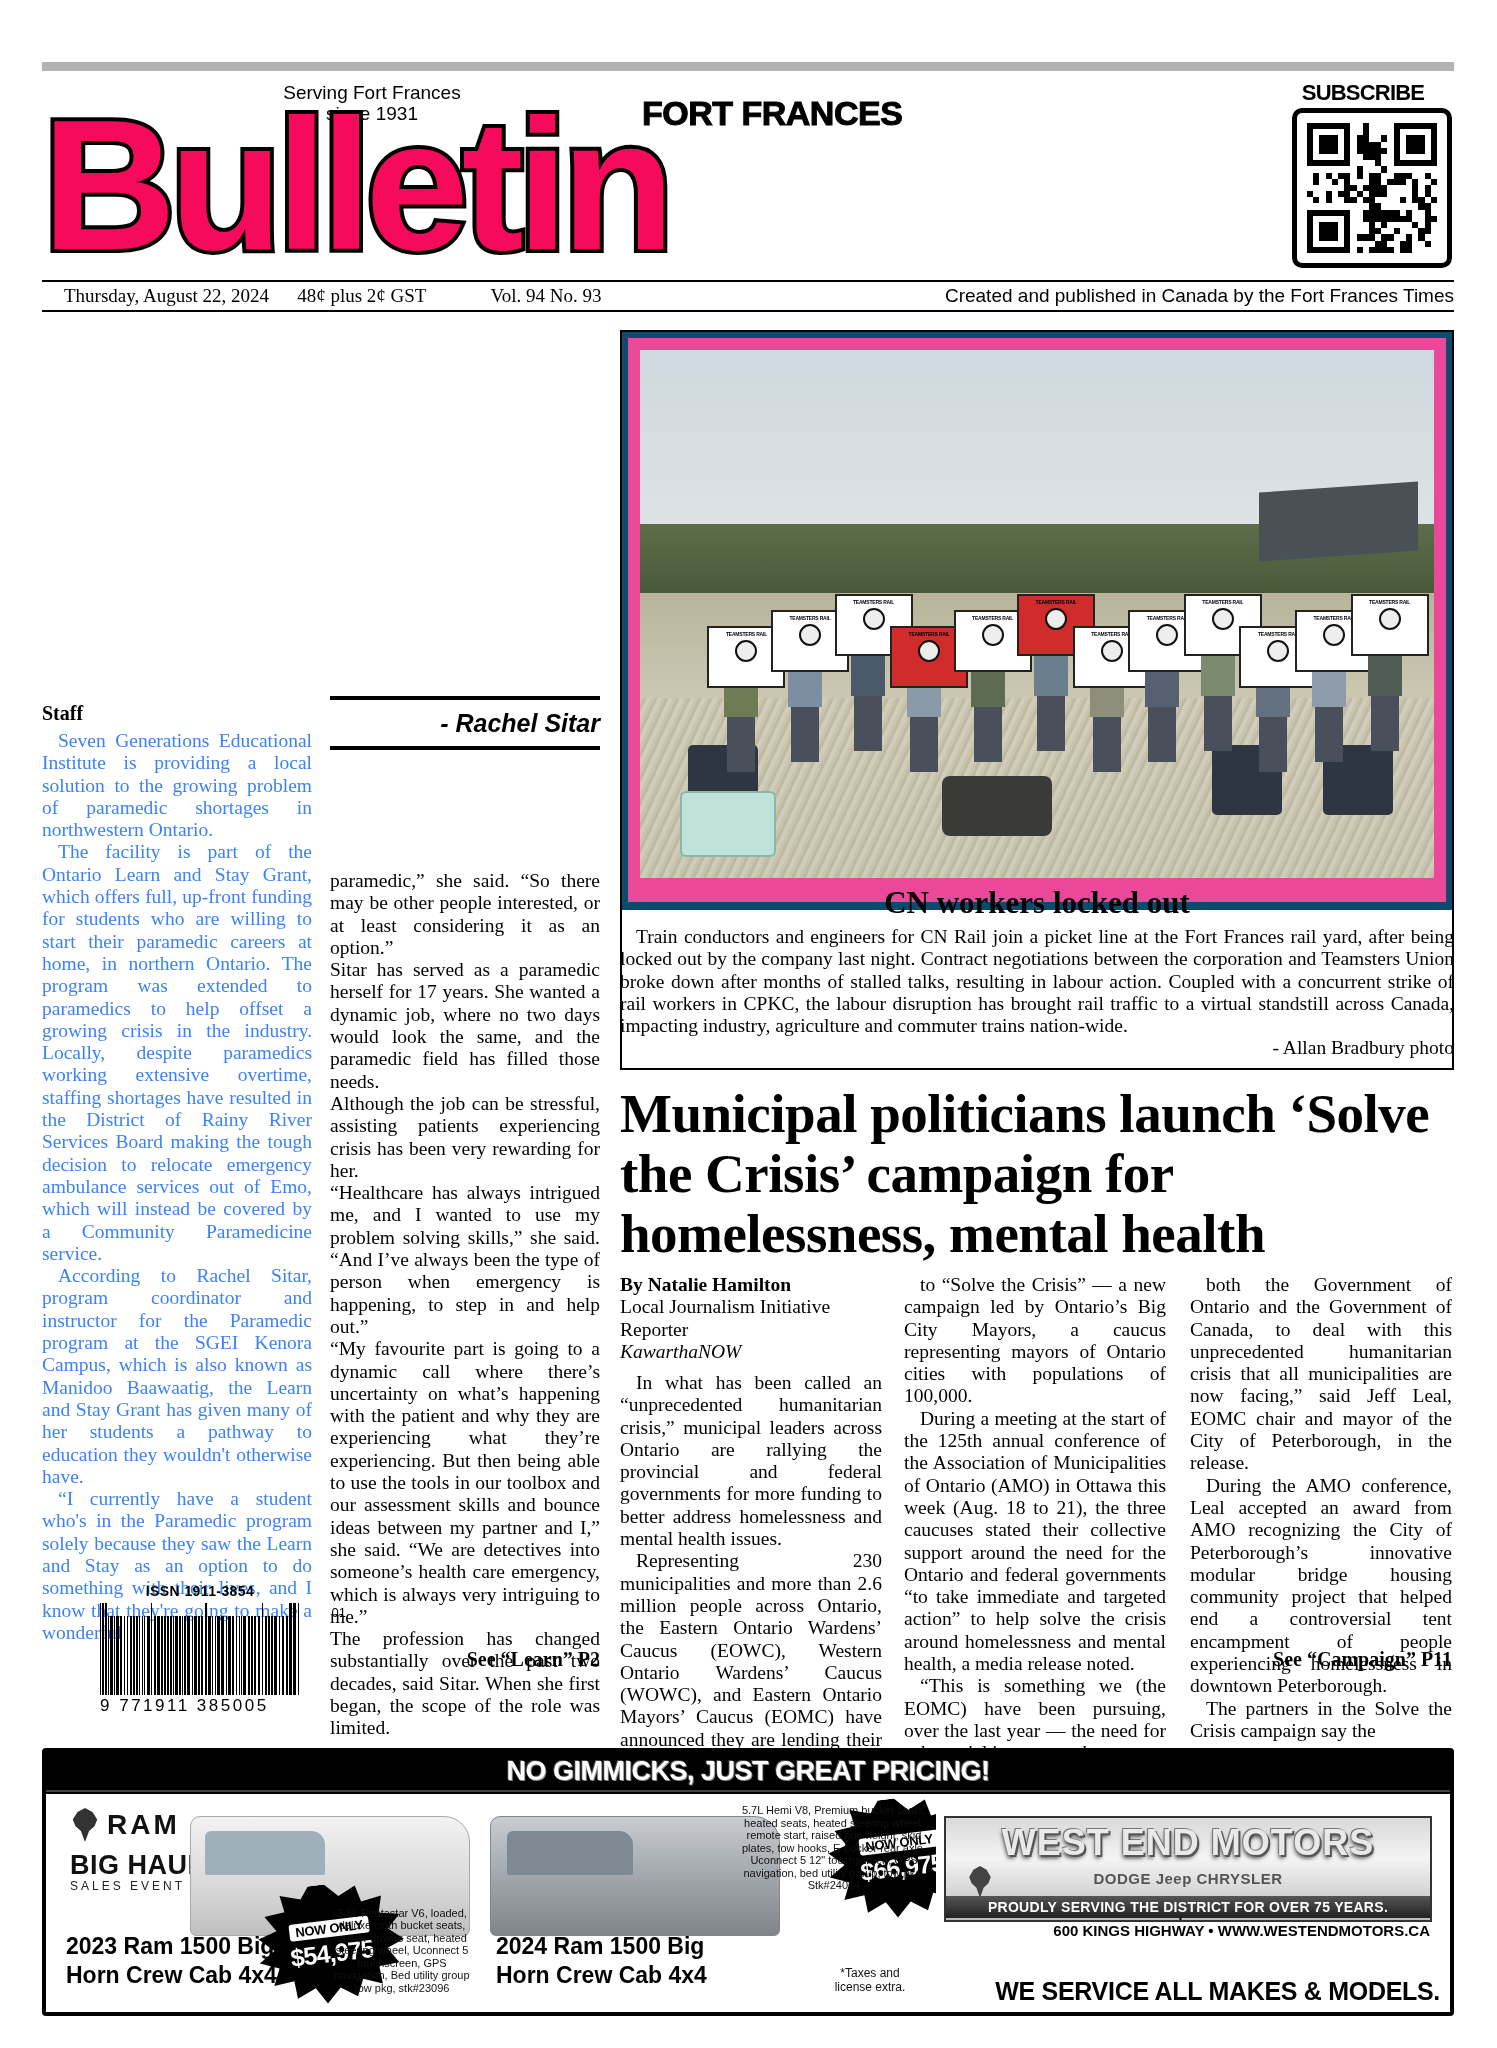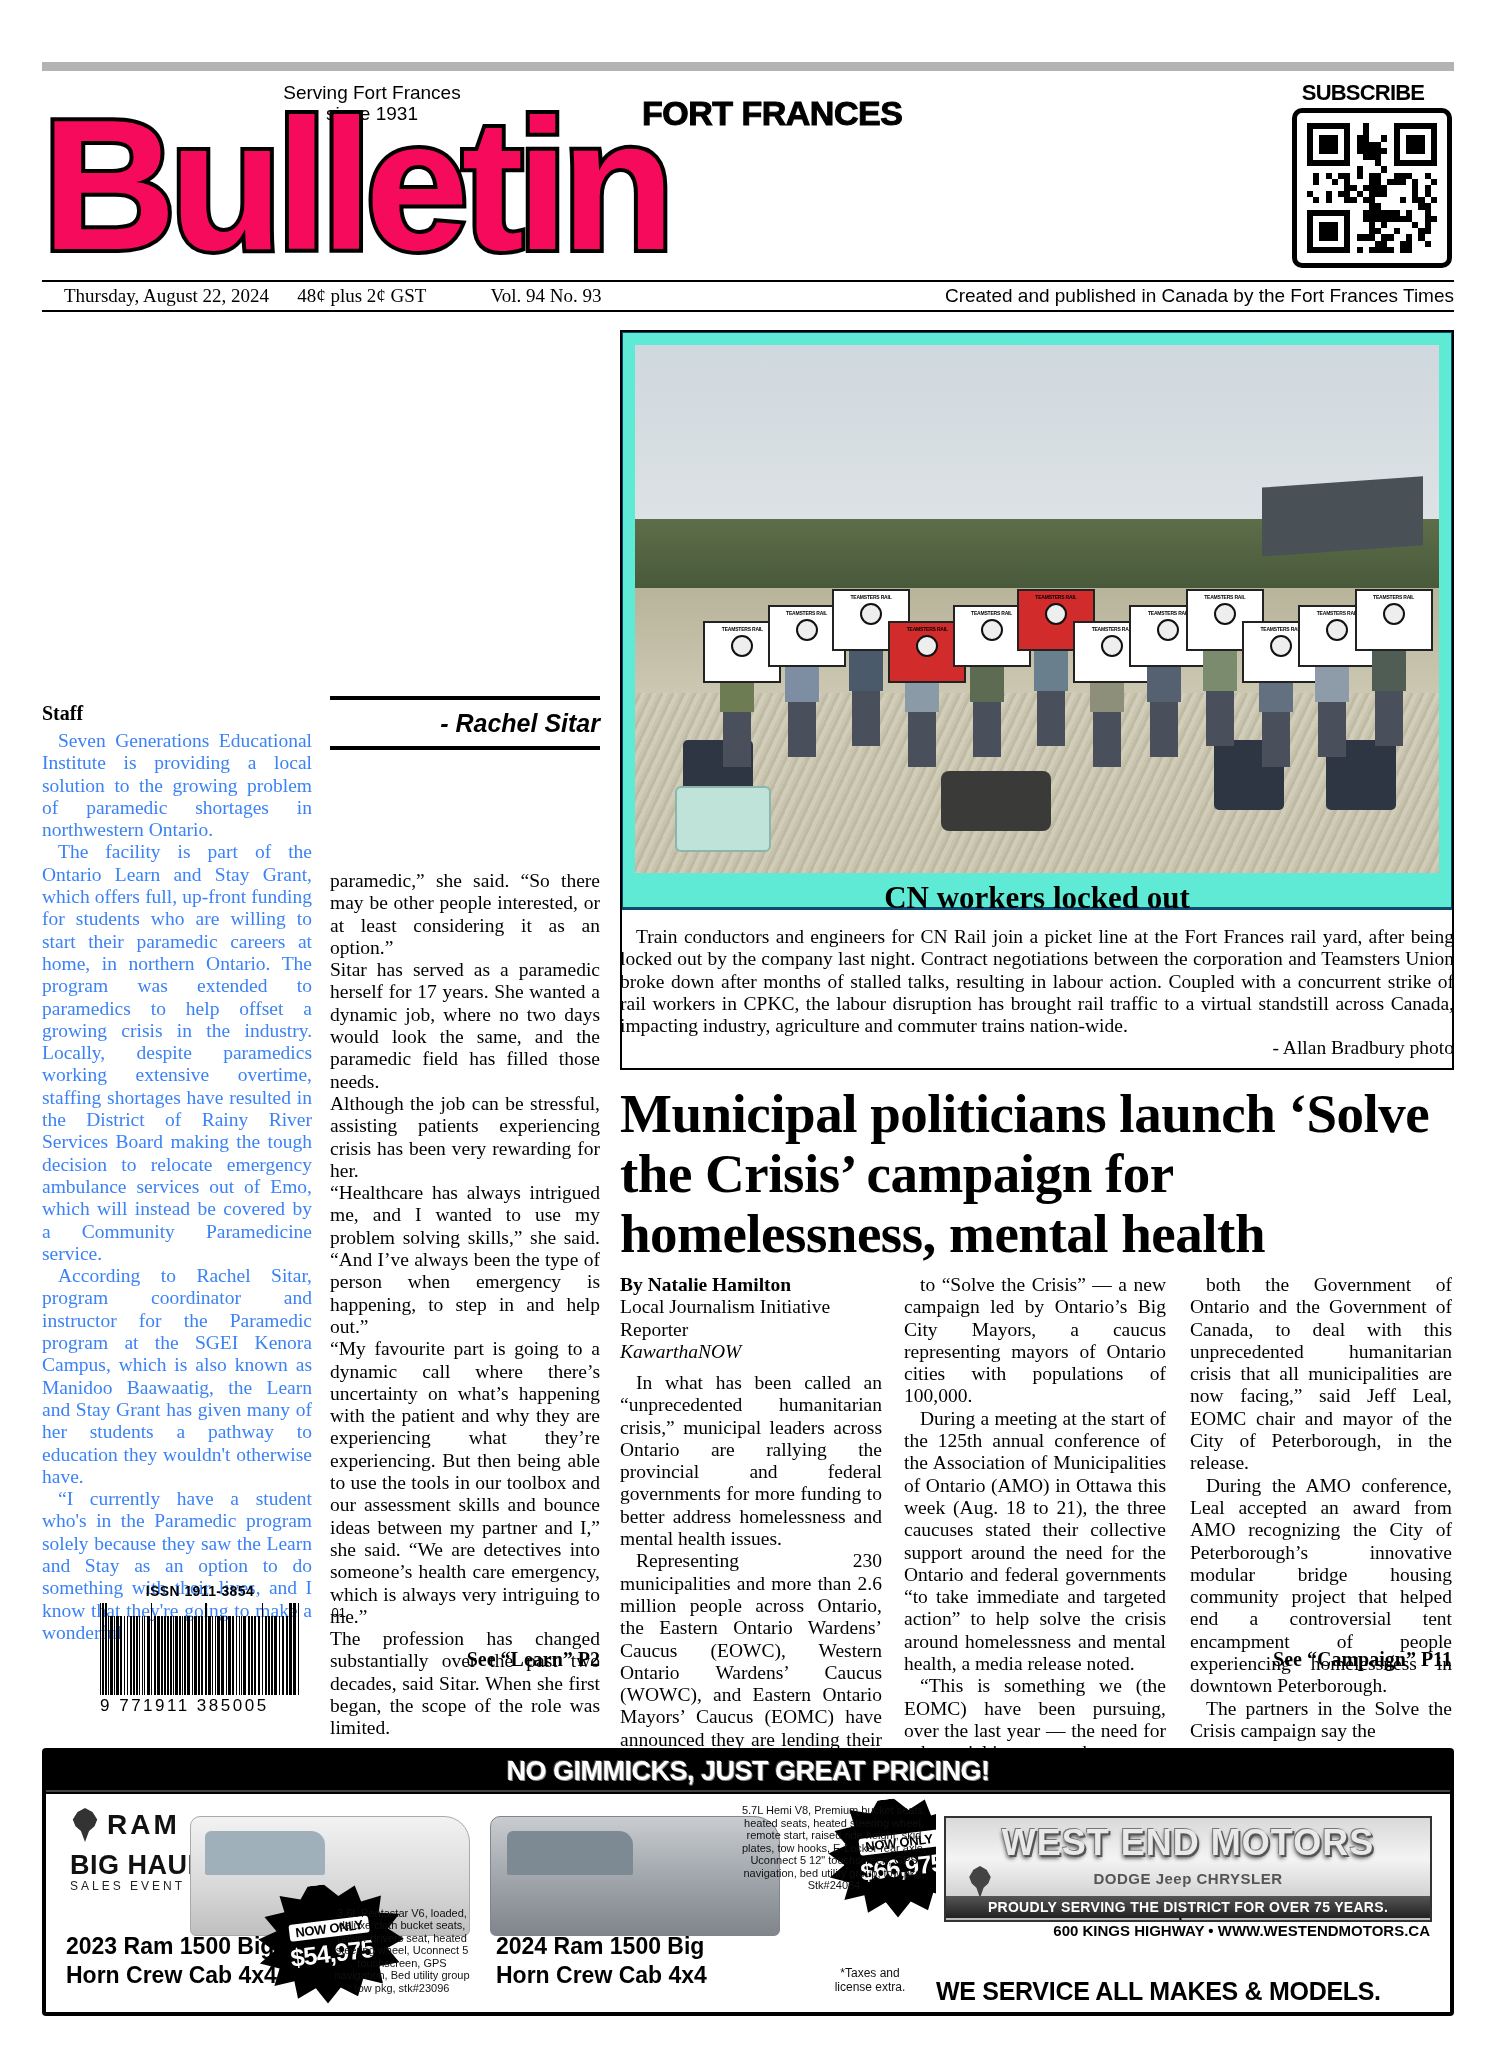--- a/index.html
+++ b/index.html
@@ -129,21 +129,21 @@
     font-family:"Liberation Sans", sans-serif; font-size:13px;
   }
   .bc-num {
     font-family:"Liberation Sans", sans-serif; font-size:17px; letter-spacing:2.5px;
     margin-top:1px;
   }
 
   
   .photo-frame {
     position:absolute; left:578px; top:0px; width:834px; height:580px;
-    border:3px solid #0c4a6e; background:#5eead4; padding:12px 12px 0 12px;
+    border:8px solid #0c4a6e; background:#ec4899; padding:12px 12px 0 12px;
   }
   .photo {
     width:100%; height:528px; position:relative; overflow:hidden;
     background: linear-gradient(#b9c7cf 0%, #c9d3d8 34%, #9aa86f 42%, #8f9a66 50%, #c3bda6 60%, #cdc8b2 100%);
   }
   .sky { position:absolute; left:0; top:0; width:100%; height:40%;
          background:linear-gradient(#cfd8de,#dfe4e6); }
   .trees { position:absolute; left:0; top:33%; width:100%; height:14%;
            background:linear-gradient(#5e6e4a,#47583a); }
   .ground { position:absolute; left:0; top:46%; width:100%; height:54%;
@@ -310,21 +310,21 @@
     position:absolute; left:0; top:104px; width:100%; text-align:right;
     font-family:"Liberation Sans", sans-serif; font-weight:bold; font-size:15px; color:#000;
   }
   .dealer-serving {
     position:absolute; left:0; bottom:2px; width:100%; text-align:center;
     background:linear-gradient(#555,#222); color:#fff;
     font-family:"Liberation Sans", sans-serif; font-weight:bold; font-size:14px; padding:3px 0;
     letter-spacing:0.3px;
   }
   .dealer-service {
-    position:absolute; left:0; bottom:6px; width:100%; text-align:left;
+    position:absolute; left:0; bottom:6px; width:100%; text-align:right;
     font-family:"Liberation Sans", sans-serif; font-weight:bold; font-size:25px; color:#000;
     letter-spacing:-0.3px;
   }
 </style>
 </head>
 <body>
 
 <div class="page">
 
   <div class="top-rule"></div>

